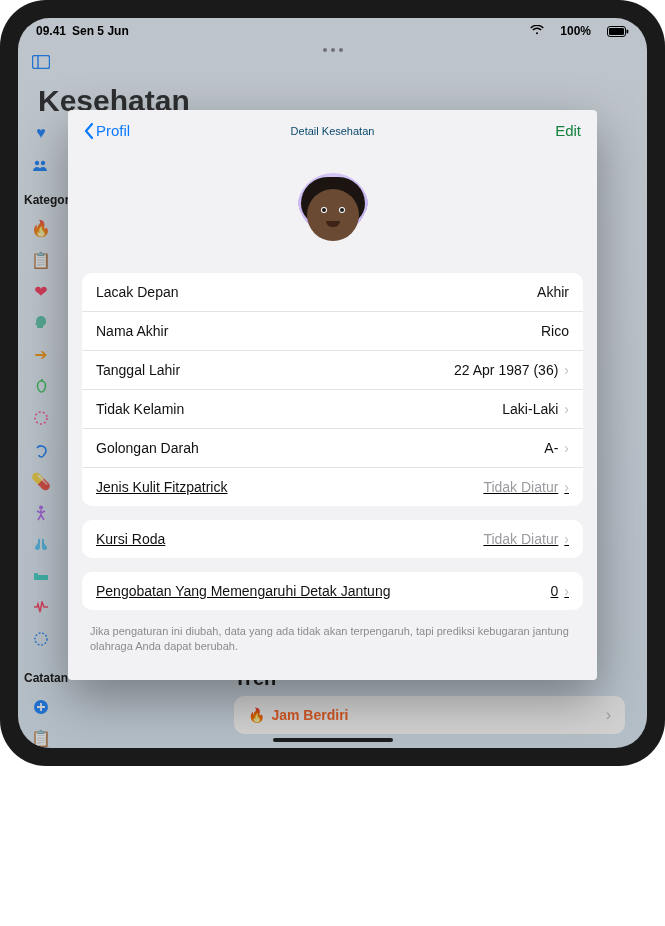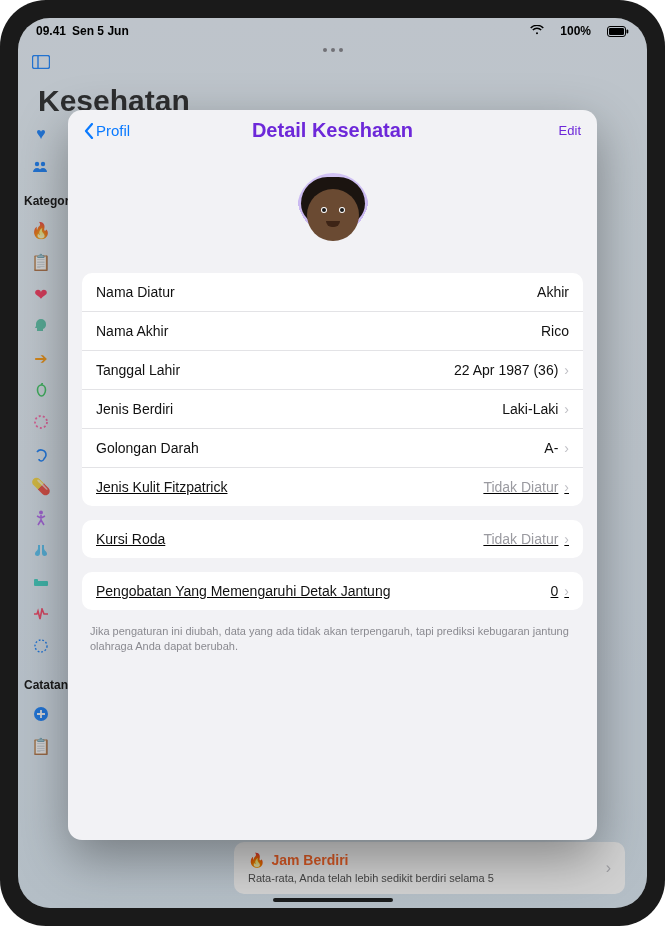--- a/index.html
+++ b/index.html
@@ -1,18 +1,18 @@
 <!DOCTYPE html>
 <html><head>
 <meta charset="utf-8">
 <style>
   * { box-sizing: border-box; margin: 0; padding: 0; -webkit-font-smoothing: antialiased; }
   html, body { width: 665px; height: 926px; background: #fff; font-family: -apple-system, "Helvetica Neue", Arial, sans-serif; }
   .device {
-    width: 665px; height: 926px;
+    width: 665px; height: 766px;
     background: #1a1a1a;
     border-radius: 46px;
     padding: 18px;
     position: relative;
   }
   .screen {
     width: 100%; height: 100%;
     background: linear-gradient(180deg, #e8f0f8 0%, #dce8f2 100%);
     border-radius: 32px;
     overflow: hidden;
@@ -57,33 +57,33 @@
   .tren-sub { font-size:11px; color:#555; margin-top:4px; }
 
   
   .modal-backdrop {
     position:absolute; inset:0; background:rgba(0,0,0,0.18);
   }
   .modal {
     position:absolute;
     top: 92px; left: 50px; right: 50px; bottom: 68px;
     background: #f2f2f5;
-    border-radius: 14px;
+    border-radius: 4px;
     box-shadow: 0 18px 50px rgba(0,0,0,0.35);
     display:flex; flex-direction:column;
     overflow:hidden;
   }
   .modal-header {
     display:flex; align-items:center; justify-content:space-between;
     padding: 12px 16px;
   }
   .back-btn { color:#0a7aff; font-size:15px; display:flex; align-items:center; gap:2px; cursor:pointer;}
   .back-btn svg { display:block; }
-  .modal-title { font-size:20px; font-weight:700; color:#6d28d9; position:absolute; left:0; right:0; text-align:center; pointer-events:none;}
-  .edit-btn { color:#6d28d9; font-size:13px; cursor:pointer; }
+  .modal-title { font-size:11px; font-weight:400; color:#0c4a6e; position:absolute; left:0; right:0; text-align:center; pointer-events:none;}
+  .edit-btn { color:#15803d; font-size:15px; cursor:pointer; }
 
   .avatar-wrap { display:flex; justify-content:center; padding: 22px 0 28px; }
   .avatar {
     width:72px; height:72px; border-radius:50%;
     background: radial-gradient(circle at 50% 35%, #e6dcff 0%, #c9b8f0 60%, transparent 60%);
     display:flex; align-items:center; justify-content:center;
     overflow:hidden;
     position:relative;
   }
   .avatar-face {
@@ -248,21 +248,20 @@
       </div>
 
       <div class="tren-section">
         <div class="tren-title">Tren</div>
         <div class="tren-card">
           <div>
             <div class="tren-item">
               <span>🔥</span>
               <span>Jam Berdiri</span>
             </div>
-            <div class="tren-sub">Rata-rata, Anda telah lebih sedikit berdiri selama 5</div>
           </div>
           <span class="chevron">›</span>
         </div>
       </div>
     </div>
 
     <div class="modal-backdrop"></div>
 
     <div class="modal">
       <div class="modal-header">
@@ -283,36 +282,36 @@
           <div class="avatar-eyes">
               <span class="avatar-eye"></span>
               <span class="avatar-eye"></span>
             </div>
           <div class="avatar-mouth"></div>
         </div>
       </div>
 
       <div class="group">
         <div class="row">
-          <span class="row-label">Nama Diatur</span>
+          <span class="row-label">Lacak Depan</span>
           <span class="row-value">Akhir</span>
         </div>
         <div class="row">
           <span class="row-label">Nama Akhir</span>
           <span class="row-value">Rico</span>
         </div>
         <div class="row">
           <span class="row-label">Tanggal Lahir</span>
           <span class="row-value">
             <span>22 Apr 1987 (36)</span>
             <span class="chevron">›</span>
           </span>
         </div>
         <div class="row">
-          <span class="row-label">Jenis Berdiri</span>
+          <span class="row-label">Tidak Kelamin</span>
           <span class="row-value">
             <span>Laki-Laki</span>
             <span class="chevron">›</span>
           </span>
         </div>
         <div class="row">
           <span class="row-label">Golongan Darah</span>
           <span class="row-value">
             <span>A-</span>
             <span class="chevron">›</span>

